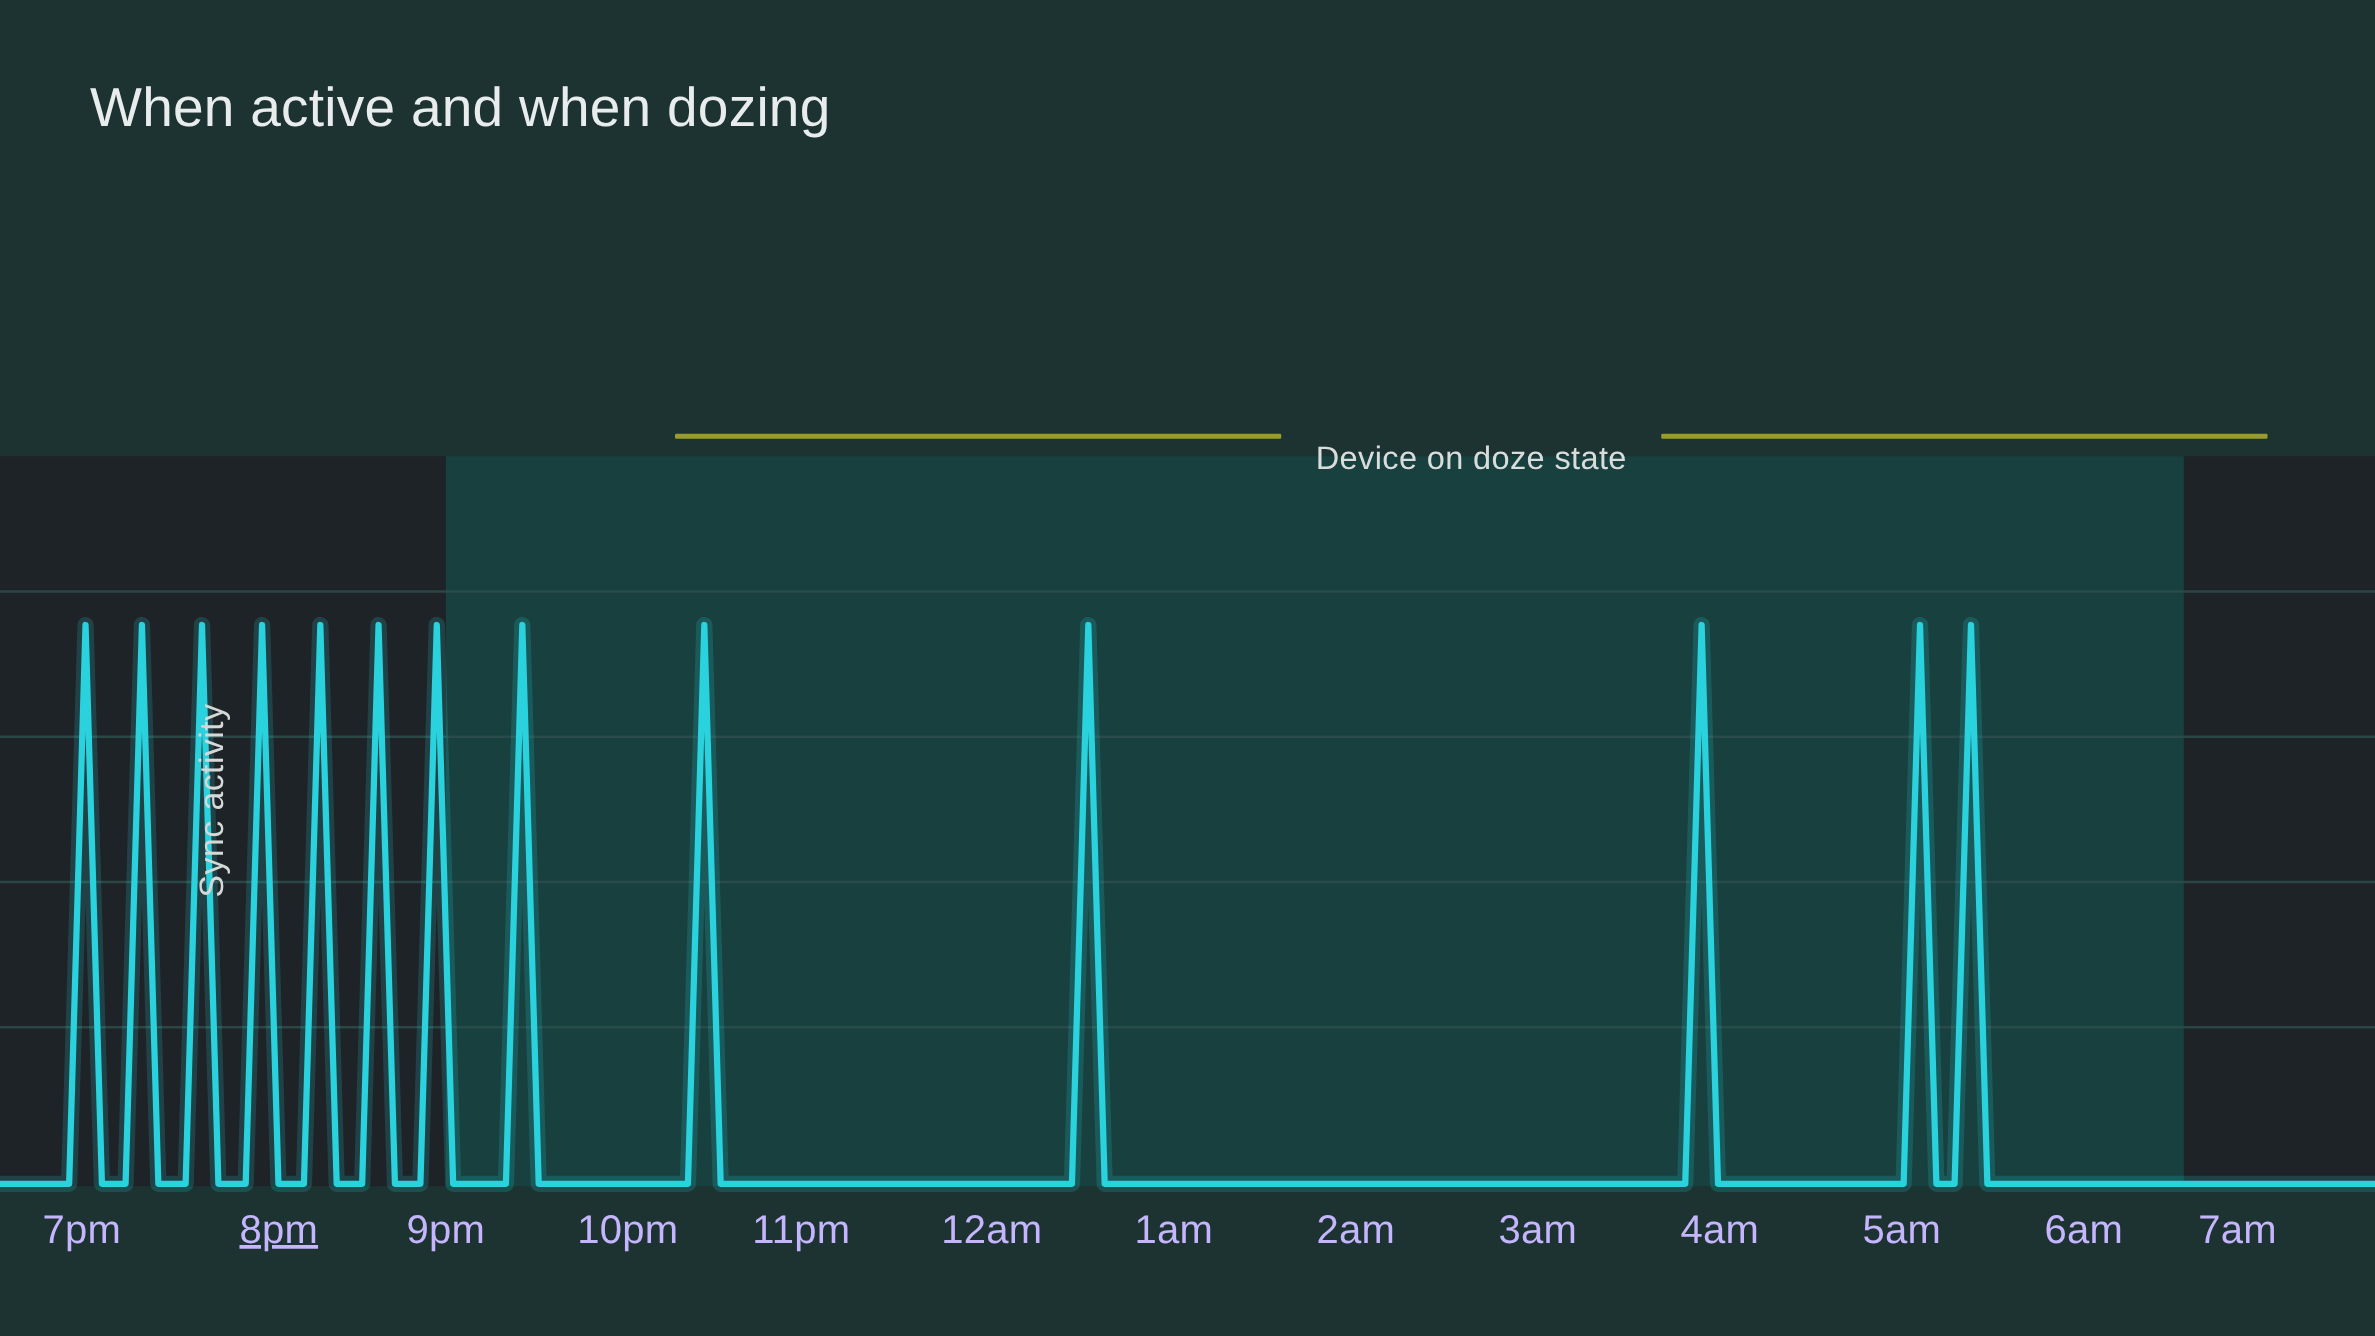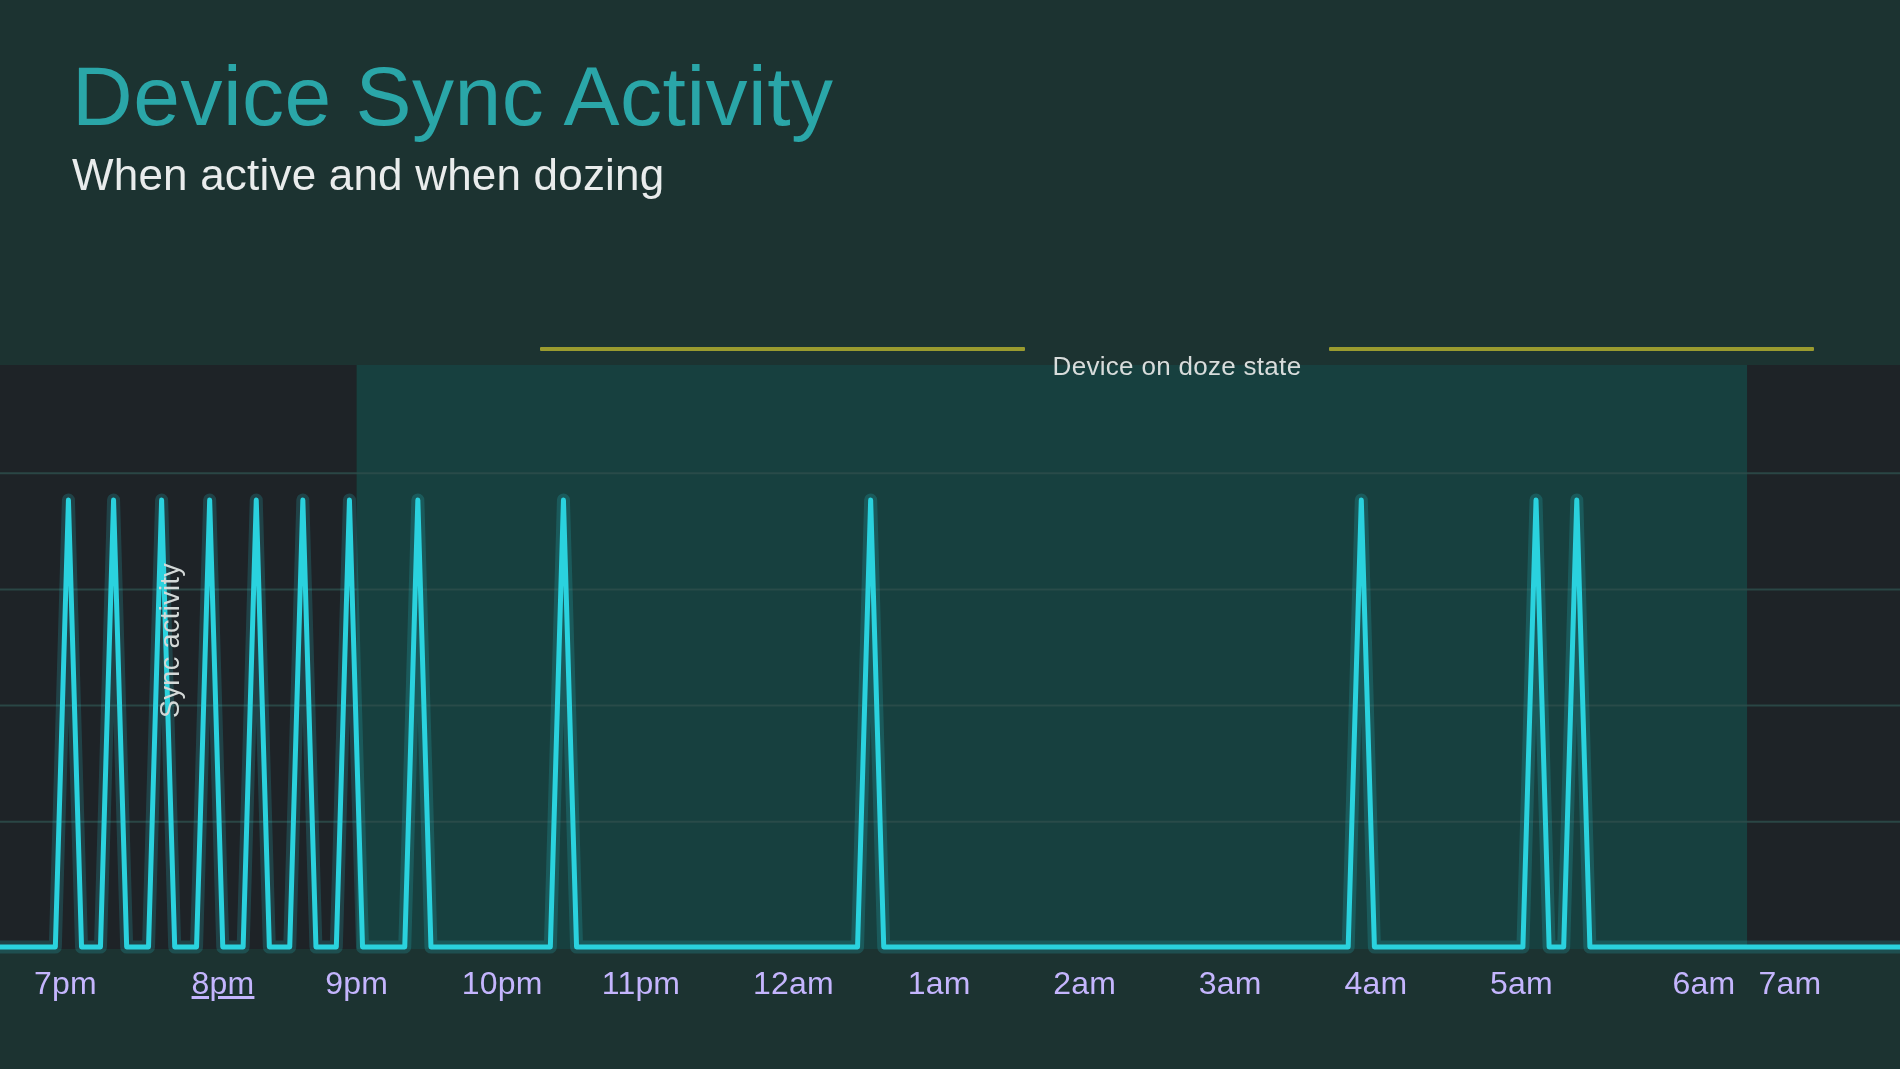--- a/index.html
+++ b/index.html
@@ -128,21 +128,20 @@
         <line x1="0" x2="1900" y1="473.17999999999995" y2="473.17999999999995" stroke="#2d4d4b" stroke-width="2" opacity="0.85"></line>
       </g>
     <g id="line-layer">
         <path d="M 0.00 947.00 L 55.33 947.00 L 68.43 500.00 L 81.53 947.00 L 100.46 947.00 L 113.56 500.00 L 126.67 947.00 L 148.51 947.00 L 161.61 500.00 L 174.71 947.00 L 196.55 947.00 L 209.66 500.00 L 222.76 947.00 L 243.14 947.00 L 256.25 500.00 L 269.35 947.00 L 289.73 947.00 L 302.84 500.00 L 315.94 947.00 L 336.32 947.00 L 349.43 500.00 L 362.53 947.00 L 404.75 947.00 L 417.85 500.00 L 430.96 947.00 L 550.34 947.00 L 563.45 500.00 L 576.55 947.00 L 857.55 947.00 L 870.65 500.00 L 883.75 947.00 L 1348.20 947.00 L 1361.30 500.00 L 1374.41 947.00 L 1522.91 947.00 L 1536.02 500.00 L 1549.12 947.00 L 1563.68 947.00 L 1576.78 500.00 L 1589.89 947.00 L 1900.00 947.00" fill="none" stroke="#2ad2de" stroke-width="13" stroke-linejoin="round" stroke-linecap="round" opacity="0.18"></path>
         <path d="M 0.00 947.00 L 55.33 947.00 L 68.43 500.00 L 81.53 947.00 L 100.46 947.00 L 113.56 500.00 L 126.67 947.00 L 148.51 947.00 L 161.61 500.00 L 174.71 947.00 L 196.55 947.00 L 209.66 500.00 L 222.76 947.00 L 243.14 947.00 L 256.25 500.00 L 269.35 947.00 L 289.73 947.00 L 302.84 500.00 L 315.94 947.00 L 336.32 947.00 L 349.43 500.00 L 362.53 947.00 L 404.75 947.00 L 417.85 500.00 L 430.96 947.00 L 550.34 947.00 L 563.45 500.00 L 576.55 947.00 L 857.55 947.00 L 870.65 500.00 L 883.75 947.00 L 1348.20 947.00 L 1361.30 500.00 L 1374.41 947.00 L 1522.91 947.00 L 1536.02 500.00 L 1549.12 947.00 L 1563.68 947.00 L 1576.78 500.00 L 1589.89 947.00 L 1900.00 947.00" fill="none" stroke="#2ad2de" stroke-width="5" stroke-linejoin="round" stroke-linecap="round"></path>
       </g>
   </svg>
 </div>
 
 <div id="header">
-  <div id="chart-title">Device Sync Activity</div>
   <div id="chart-subtitle">When active and when dozing</div>
 </div>
 
 <div id="legend">
   <span class="legend-rule"></span>
   <span id="legend-label">Device on doze state</span>
   <span class="legend-rule"></span>
 </div>
 
 <div id="y-axis-label">Sync activity</div>
@@ -151,15 +150,15 @@
     <span class="x-tick" style="left: 223px; text-decoration: underline;">8pm</span>
     <span class="x-tick" style="left: 356.7px; text-align: right;">9pm</span>
     <span class="x-tick" style="left: 502.3px;">10pm</span>
     <span class="x-tick" style="left: 641px;">11pm</span>
     <span class="x-tick" style="left: 793.5px;">12am</span>
     <span class="x-tick" style="left: 939.1px;">1am</span>
     <span class="x-tick" style="left: 1084.7px;">2am</span>
     <span class="x-tick" style="left: 1230.3px; text-align: right;">3am</span>
     <span class="x-tick" style="left: 1375.9px;">4am</span>
     <span class="x-tick" style="left: 1521.5px;">5am</span>
-    <span class="x-tick" style="left: 1667px; margin-left: 37px;">6am</span>
+    <span class="x-tick" style="left: 1667px;">6am</span>
     <span class="x-tick" style="left: 1790px;">7am</span>
   </div>
 
 </body></html>

